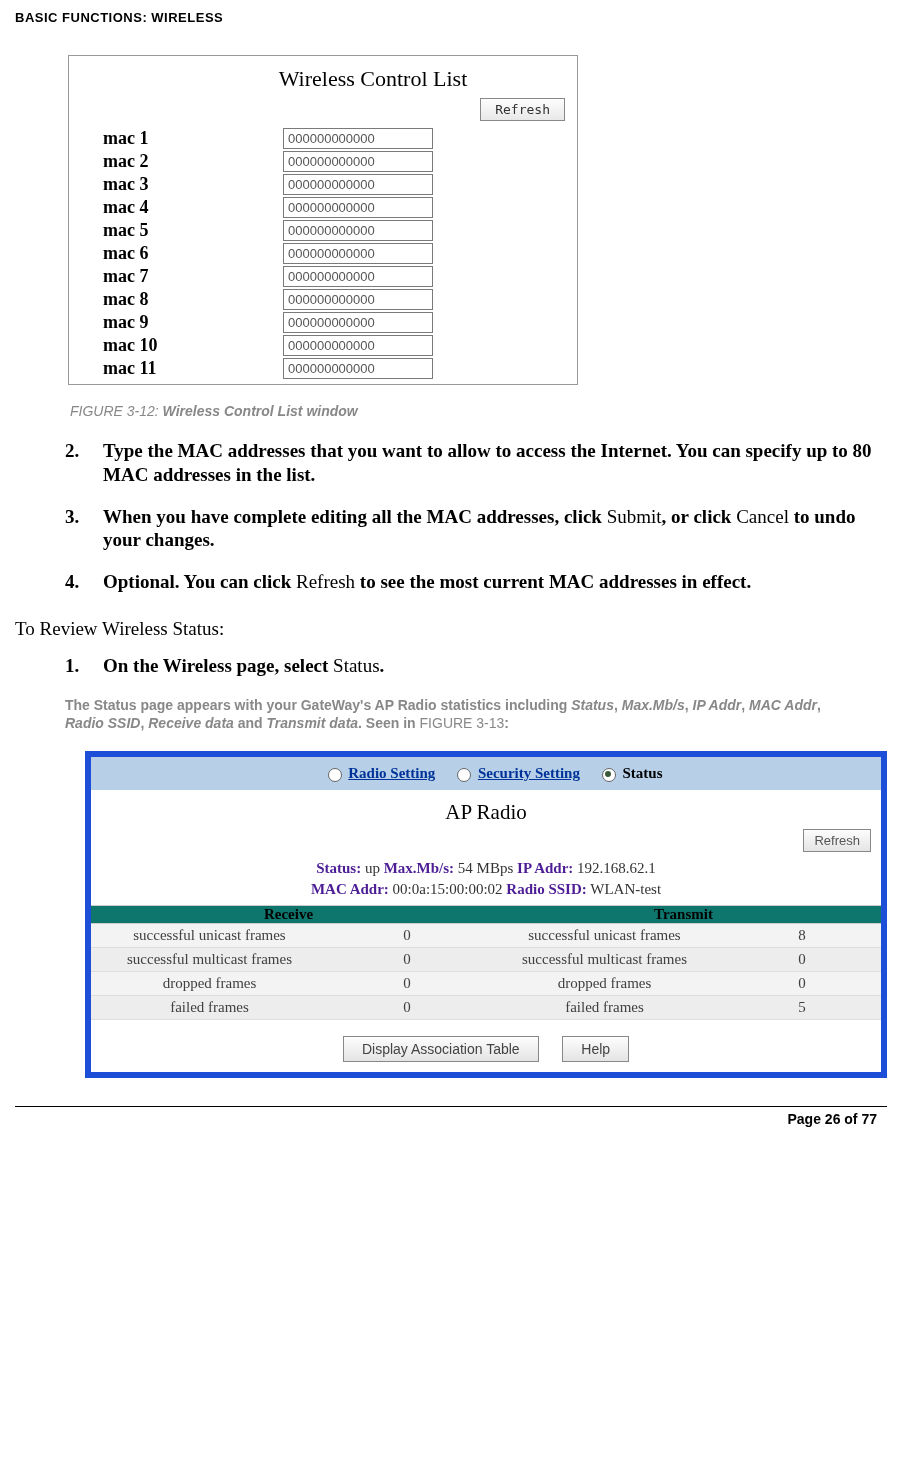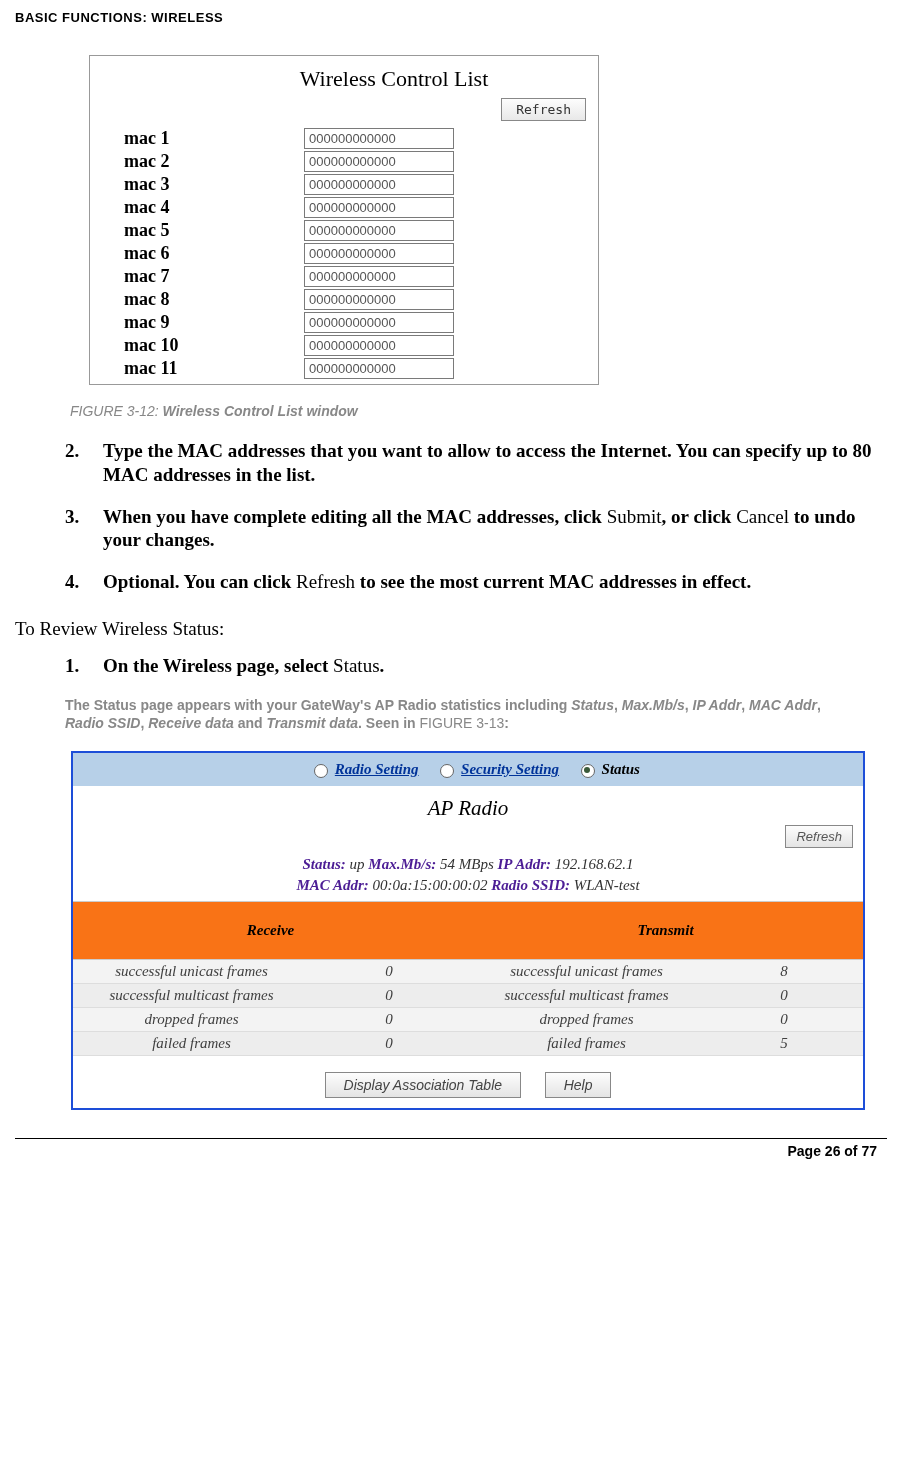--- a/index.html
+++ b/index.html
@@ -11,21 +11,21 @@
     width: 872px;
   }
   .page-header {
     font-family: Verdana, Arial, sans-serif;
     font-size: 13px;
     font-weight: bold;
     letter-spacing: 0.5px;
     margin-bottom: 30px;
   }
   .screenshot-box {
-    margin-left: 74px;
+    margin-left: 53px;
     width: 510px;
     border: 1px solid #999;
     background: #fff;
     padding: 4px;
     box-sizing: border-box;
   }
   .wcl-title {
     text-align: center;
     font-family: "Times New Roman", serif;
     font-size: 22px;
@@ -103,25 +103,24 @@
     margin: 10px 0 0 50px;
     font-family: Verdana, Arial, sans-serif;
     font-size: 14px;
     font-weight: bold;
     color: #888;
     line-height: 1.35;
     max-width: 770px;
   }
   .gray-note .ital { font-style: italic; }
   .status-screenshot {
-    margin: 18px 0 0 56px;
+    margin: 18px 0 0 70px;
     width: 790px;
-    border: 2px solid #1d4ed8;
+    border: 6px solid #1d4ed8;
     background: #fff;
-    font-style: italic;
   }
   .tabbar {
     background: #b7d0e8;
     padding: 8px 0 8px 0;
     text-align: center;
     font-family: "Times New Roman", serif;
     font-size: 15px;
   }
   .tabbar .radio {
     display:inline-block;
@@ -178,24 +177,24 @@
     color:#333;
   }
   .ap-info b{ font-weight:bold; color:#4c1d95;}
   .stat-table{
     width:100%;
     border-collapse:collapse;
     font-family:"Times New Roman",serif;
     font-size:15px;
   }
   .stat-table th{
-    background:#f97316;
+    background:#0f766e;
     text-align:center;
     font-weight:bold;
-    padding:20px;
+    padding:0;
     border-top:1px solid #ccc;
     border-bottom:1px solid #ccc;
   }
   .stat-table td{
     background:#f3f3f3;
     text-align:center;
     padding:3px;
     border-bottom:1px solid #ddd;
     color:#404040;
   }

